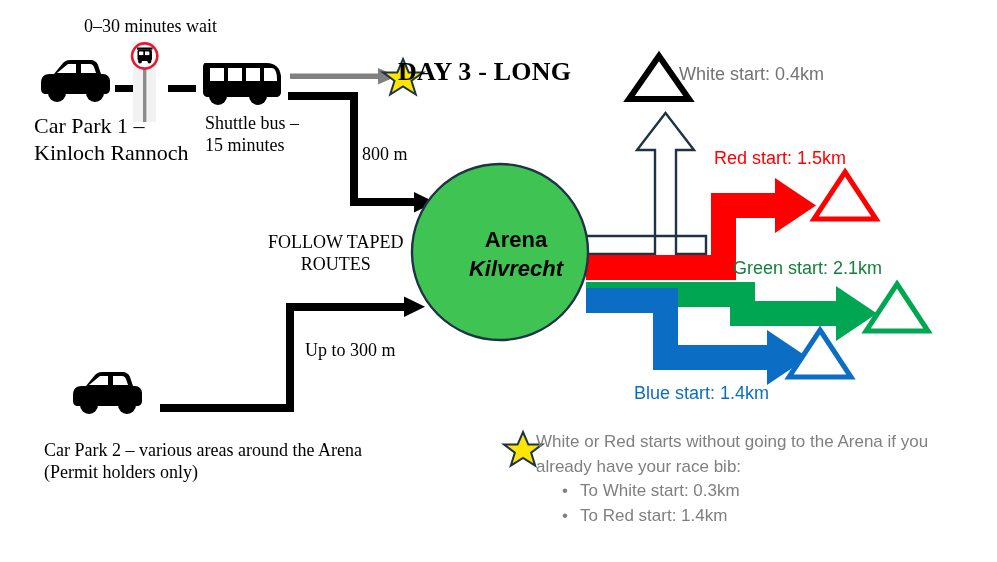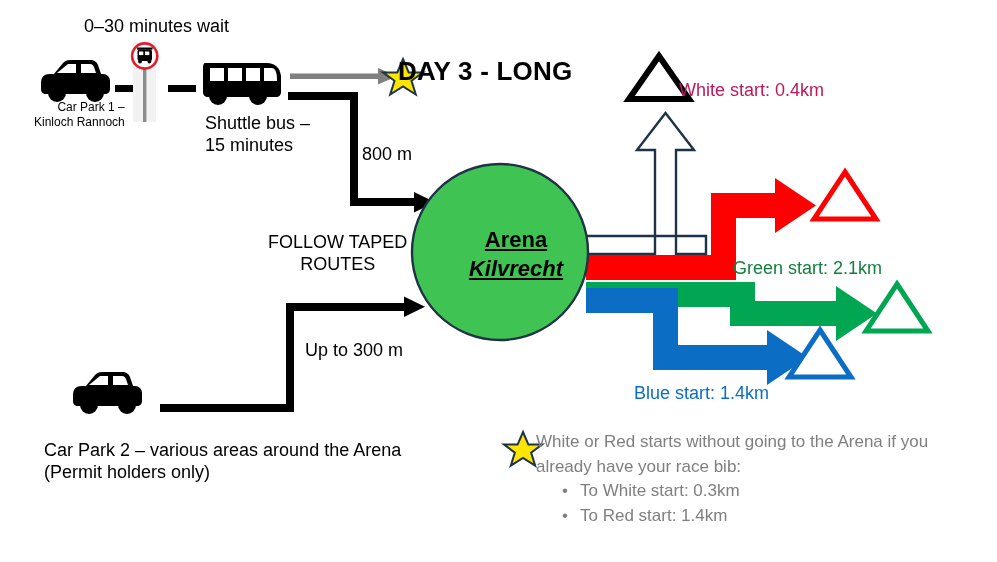--- a/index.html
+++ b/index.html
@@ -22,39 +22,38 @@
   svg { display: block; }
   #diagram-svg {
     position: absolute;
     left: 0; top: 0;
     width: 997px;
     height: 562px;
   }
   .lbl {
     position: absolute;
     color: #000000;
-    font-family: Liberation Sans, sans-serif;
+    font-family: Liberation Serif, serif;
     line-height: 1.22;
     white-space: pre;
   }
   #title-day {
     left: 398px; top: 25px;
     font-size: 26px;
     font-weight: bold;
     letter-spacing: 0.2px;
     margin-top: 31px;
   }
   #wait-label {
     left: 84px; top: 16px;
     font-size: 18px;
   }
   #carpark1-label {
-    left: 34px; top: 100px;
-    font-size: 12px;
-    text-align: right;
+    left: 34px; top: 113px;
+    font-size: 22px;
   }
   #shuttle-label {
     left: 205px; top: 113px;
     font-size: 18px;
   }
   #dist-800 {
     left: 362px; top: 144px;
     font-size: 18px;
   }
   #follow-label {
@@ -72,29 +71,28 @@
   }
   #arena-name {
     position: absolute;
     left: 412px; top: 226px;
     width: 208px;
     text-align: center;
     font-size: 22px;
     font-weight: bold;
     color: #000;
     line-height: 1.30;
-    text-decoration: underline;
   }
   #arena-name .sub { font-style: italic; }
   .start-label {
     position: absolute;
     font-size: 18px;
     white-space: pre;
   }
-  #white-start-label { left: 679px; top: 64px;  color: #be185d; margin-top: 16px; }
+  #white-start-label { left: 679px; top: 64px;  color: #737373; }
   #red-start-label   { left: 714px; top: 148px; color: #ff0000; }
   #green-start-label { left: 733px; top: 258px; color: #15803d; }
   #blue-start-label  { left: 634px; top: 383px; color: #0b6ec4; }
 
   #note-block {
     position: absolute;
     left: 536px; top: 430px;
     width: 430px;
     color: #7f7f7f;
     font-size: 17px;
@@ -295,20 +293,21 @@
 
   <div class="lbl" id="carpark2-label">Car Park 2 – various areas around the Arena
 (Permit holders only)</div>
 
   <div id="arena-name">
     <div>Arena</div>
     <div class="sub">Kilvrecht</div>
   </div>
 
   <div class="start-label" id="white-start-label">White start: 0.4km</div>
+  <div class="start-label" id="red-start-label">Red start: 1.5km</div>
   <div class="start-label" id="green-start-label">Green start: 2.1km</div>
   <div class="start-label" id="blue-start-label">Blue start: 1.4km</div>
 
   <div id="note-block">
     <span class="note-line">White or Red starts without going to the Arena if you</span>
     <span class="note-line">already have your race bib:</span>
     <ul>
       <li>To White start: 0.3km</li>
       <li>To Red start: 1.4km</li>
     </ul>

